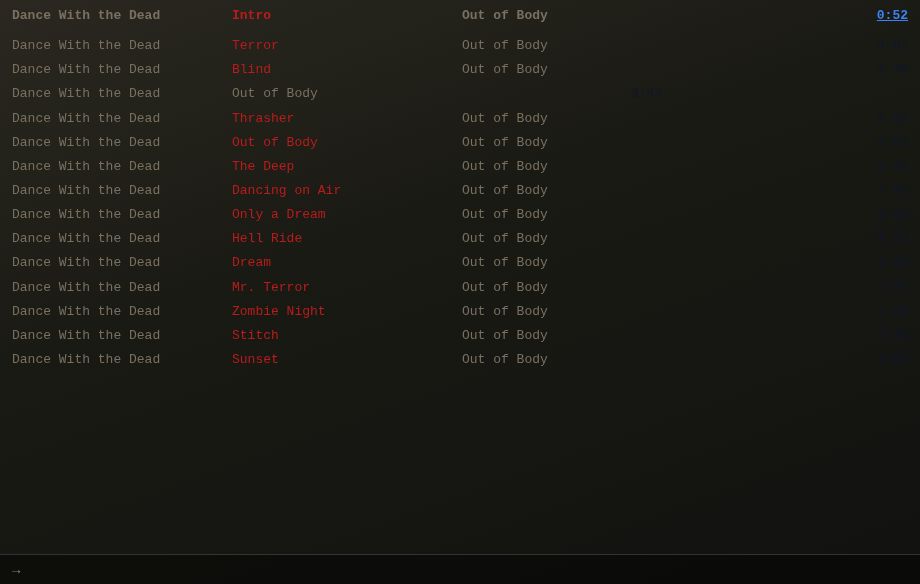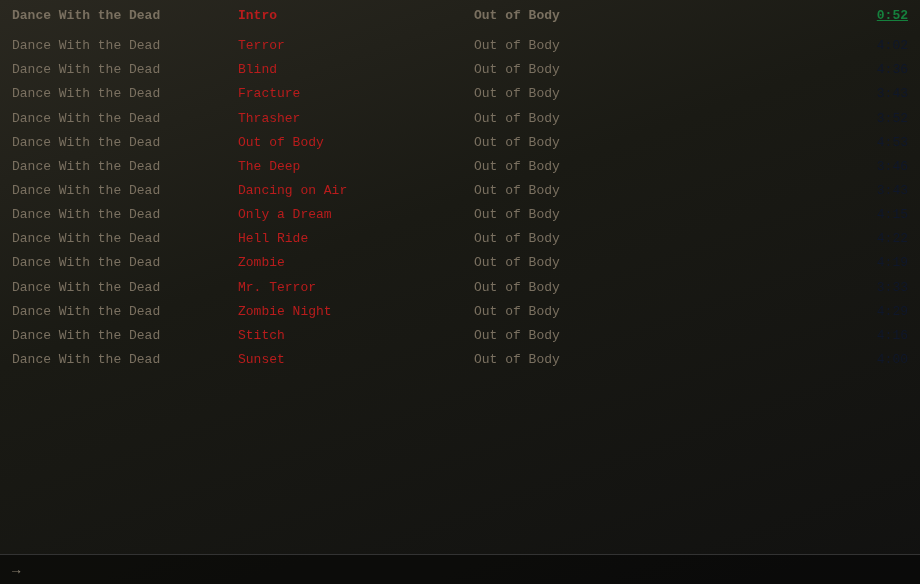--- a/index.html
+++ b/index.html
@@ -22,21 +22,20 @@
     .track-list {
       width: 100%;
       padding: 4px 0;
     }
 
     .track-row {
       display: grid;
       grid-template-columns: 220px 230px 200px 1fr;
       padding: 2px 12px;
       line-height: 1.55;
-      gap: 6px;
     }
 
     .track-row.header {
       color: #c8b88a;
       font-weight: bold;
       margin-bottom: 2px;
     }
 
     .track-row .artist {
       color: #7a7060;
@@ -49,21 +48,21 @@
     .track-row .album {
       color: #7a7060;
     }
 
     .track-row .duration {
       text-align: right;
       color: #0f172a;
     }
 
     .track-row.header .duration {
-      color: #15803d;
+      color: #3b82f6;
       text-decoration: underline;
     }
 
     .bottom-bar {
       position: absolute;
       bottom: 0;
       left: 0;
       width: 100%;
       height: 30px;
       background: rgba(0,0,0,0.4);
@@ -99,21 +98,20 @@
       <span class="duration">4:02</span>
     </div>
     <div class="track-row">
       <span class="artist">Dance With the Dead</span>
       <span class="title">Blind</span>
       <span class="album">Out of Body</span>
       <span class="duration">4:36</span>
     </div>
     <div class="track-row">
       <span class="artist">Dance With the Dead</span>
-      <span class="title">Fracture</span>
       <span class="album">Out of Body</span>
       <span class="duration">3:43</span>
     </div>
     <div class="track-row">
       <span class="artist">Dance With the Dead</span>
       <span class="title">Thrasher</span>
       <span class="album">Out of Body</span>
       <span class="duration">3:52</span>
     </div>
     <div class="track-row">
@@ -141,21 +139,21 @@
       <span class="duration">4:15</span>
     </div>
     <div class="track-row">
       <span class="artist">Dance With the Dead</span>
       <span class="title">Hell Ride</span>
       <span class="album">Out of Body</span>
       <span class="duration">4:22</span>
     </div>
     <div class="track-row">
       <span class="artist">Dance With the Dead</span>
-      <span class="title">Zombie</span>
+      <span class="title">Dream</span>
       <span class="album">Out of Body</span>
       <span class="duration">4:19</span>
     </div>
     <div class="track-row">
       <span class="artist">Dance With the Dead</span>
       <span class="title">Mr. Terror</span>
       <span class="album">Out of Body</span>
       <span class="duration">3:33</span>
     </div>
     <div class="track-row">

